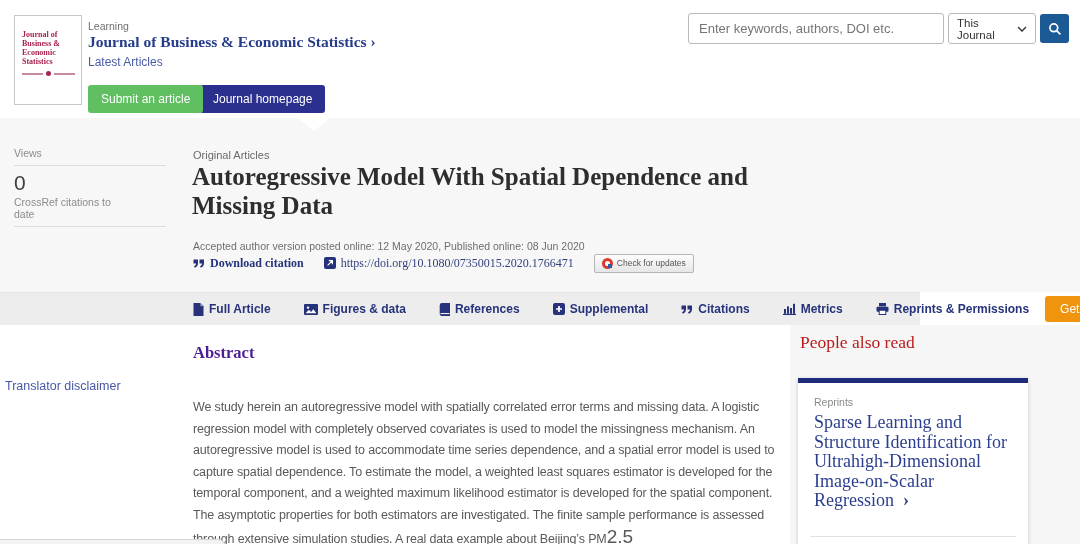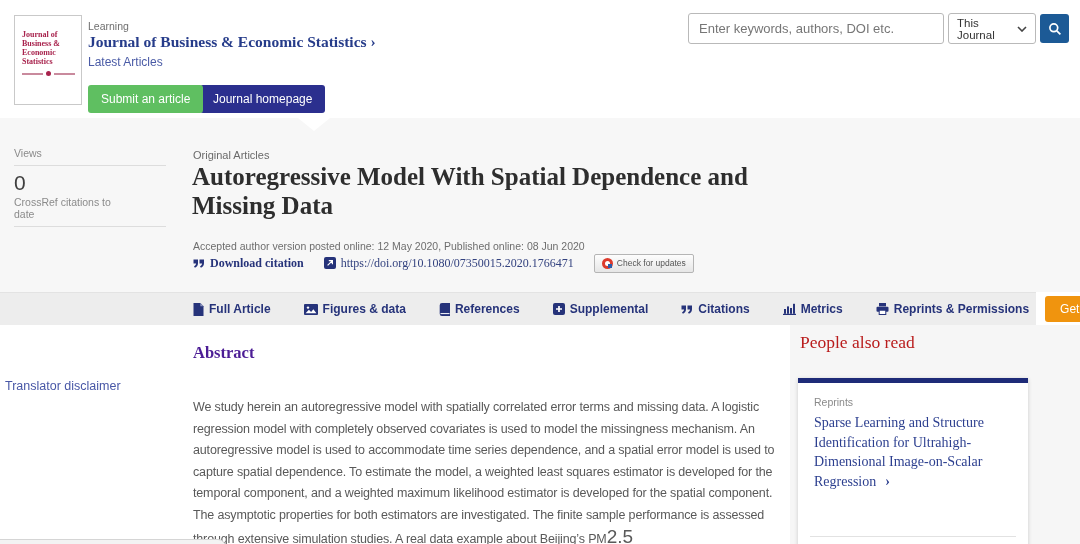--- a/index.html
+++ b/index.html
@@ -41,36 +41,36 @@
   .history { position:absolute; left:193px; top:240px; font-size:10.5px; color:#6e6e6e; }
   .citerow { position:absolute; left:193px; top:253px; display:flex; align-items:center; gap:20px; height:20px; }
   .navlink { display:inline-flex; align-items:center; gap:5px; font-size:12px; color:#26337a; font-weight:bold; cursor:pointer; text-decoration:none;font-family:Liberation Serif, serif; }
   .doi { font-weight:normal; color:#33427f; }
   .chk { display:inline-flex; align-items:flex-start; gap:4px; font-size:8.5px; color:#555; background:linear-gradient(#fdfdfd,#e6e6e6); border:1px solid #b5b5b5; border-radius:2px; padding:3px 7px; cursor:pointer; }
   .cm { position:relative; width:11px; height:11px; border-radius:50%; background:#dd3b2d; display:inline-block; }
   .cm i { position:absolute; left:3px; top:3px; width:5px; height:5px; border-radius:50%; background:#fff; }
   .cm b { position:absolute; right:1px; bottom:1px; width:4px; height:4px; background:#2a5caa; }
 
   
-  .tabband { position:absolute; left:0; top:292px; width:1036px; height:33px; background:#ededed; border-top:1px solid #e3e3e3; display:flex; align-items:center; padding:0 14px 0 193px; }
+  .tabband { position:absolute; left:0; top:292px; width:920px; height:33px; background:#ededed; border-top:1px solid #e3e3e3; display:flex; align-items:center; padding:0 14px 0 193px; }
   .tabs { display:flex; align-items:center; gap:33px; }
   .tab { display:inline-flex; align-items:center; gap:5px; font-size:12px; font-weight:bold; color:#26337a; cursor:pointer; white-space:nowrap; }
   .get-access { margin-left:16px; background:#f0940e; color:#fff; font-size:12px; border-radius:3px; padding:6px 15px; cursor:pointer; white-space:nowrap; }
 
   
   .content { position:absolute; left:0; top:325px; width:1080px; height:219px; background:#fff; }
   .rail { position:absolute; left:790px; top:325px; width:290px; height:219px; background:#f6f6f6; }
   .abs-head { position:absolute; left:193px; top:343px; font-family:"Liberation Serif", serif; font-weight:bold; font-size:16.5px; color:#4c1d95; }
   .translator { position:absolute; left:5px; top:379px; font-size:12.5px; color:#4857a6; cursor:pointer; }
   .abstract { position:absolute; left:193px; top:397px; width:600px; font-size:12.5px; line-height:21.5px; letter-spacing:-0.15px; color:#595959; }
   .abstract .pmsub { font-size:19px; letter-spacing:0; }
   .par-head { position:absolute; left:800px; top:332px; font-family:"Liberation Serif", serif; font-size:17.5px; color:#b91c1c; }
   .card { position:absolute; left:798px; top:378px; width:230px; height:200px; background:#fff; border-top:5px solid #1e2b78; box-shadow:0 1px 4px rgba(0,0,0,0.18); padding:13px 16px; cursor:pointer; }
   .card-cat { font-size:10.5px; color:#8a8a8a; }
-  .card-title { margin-top:5px; font-family:"Liberation Serif", serif; font-size:14px; line-height:19.5px; color:#2c3f8f; }
+  .card-title { margin-top:5px; font-family:"Liberation Serif", serif; font-size:18px; line-height:19.5px; color:#2c3f8f; }
   .card-title .arr { margin-left:9px; font-weight:bold; }
   .card-div { position:absolute; left:12px; right:12px; top:153px; border-top:1px solid #e2e2e2; }
   .partialbar { position:absolute; left:-4px; top:539px; width:230px; height:10px; background:#f3f3f3; border:1px solid #d5d5d5; border-radius:0 8px 0 0; }
 </style>
 </head>
 <body>
 
 <div class="page">
 
   <div class="header">

